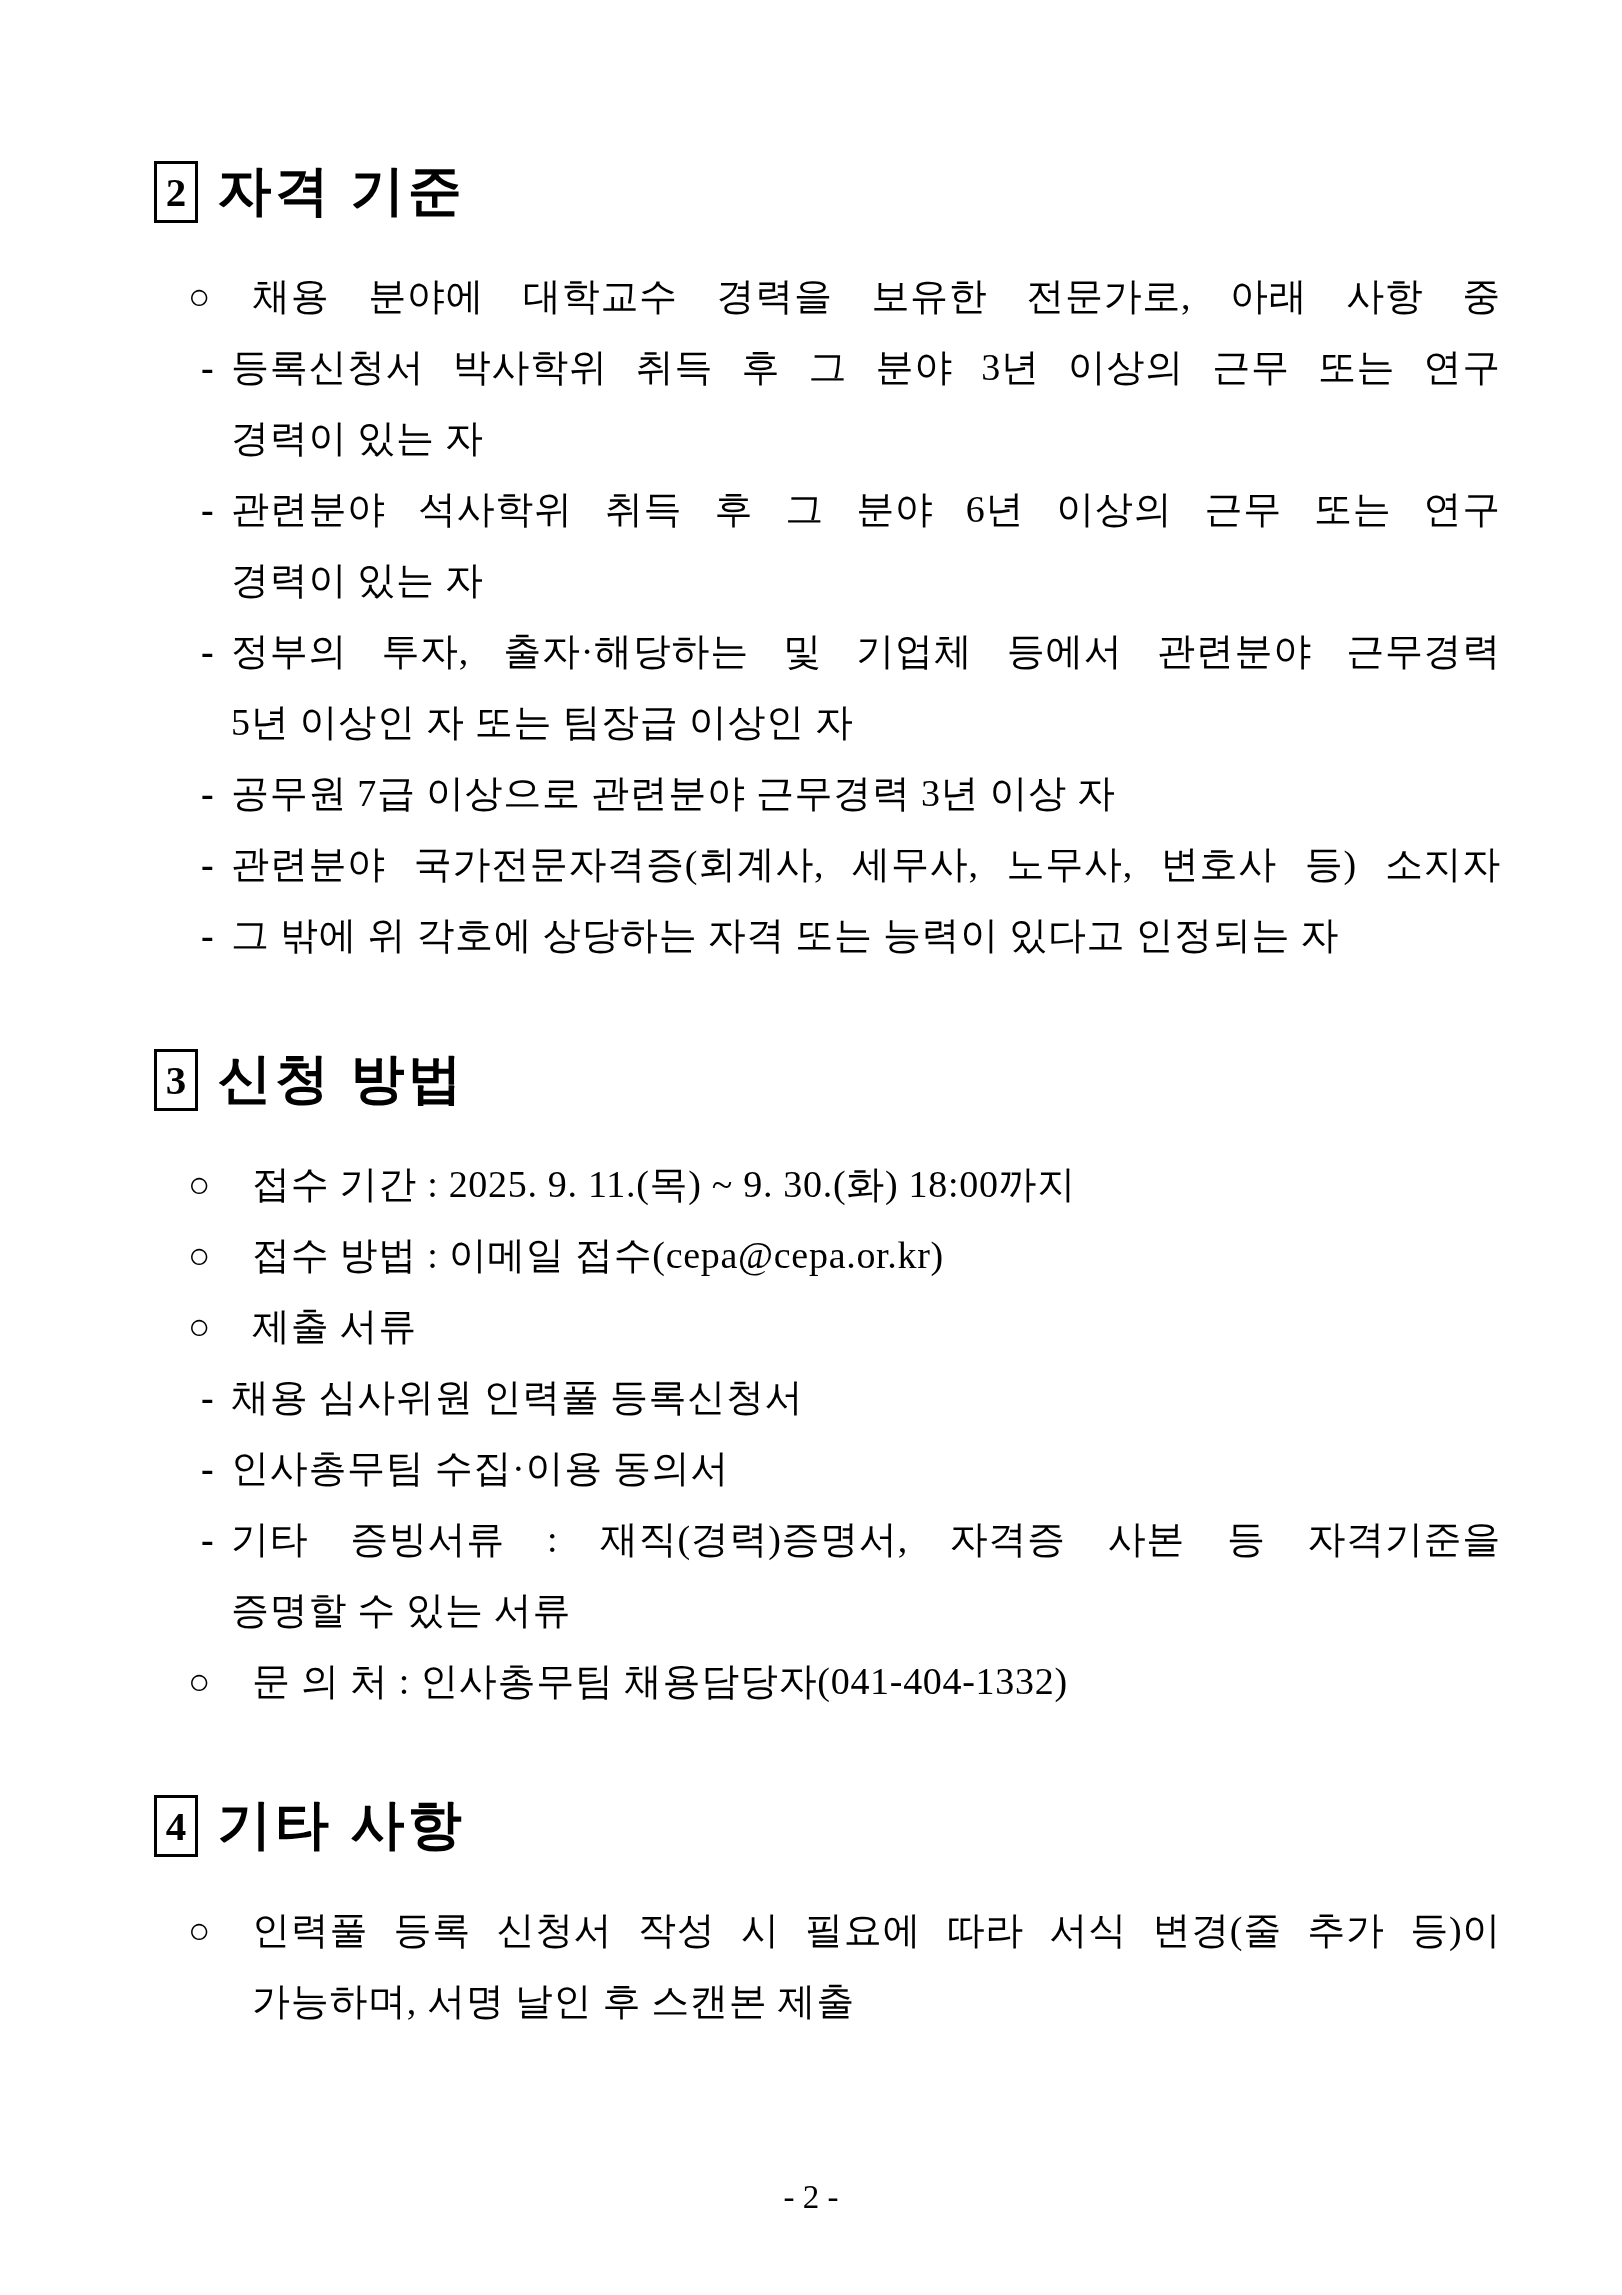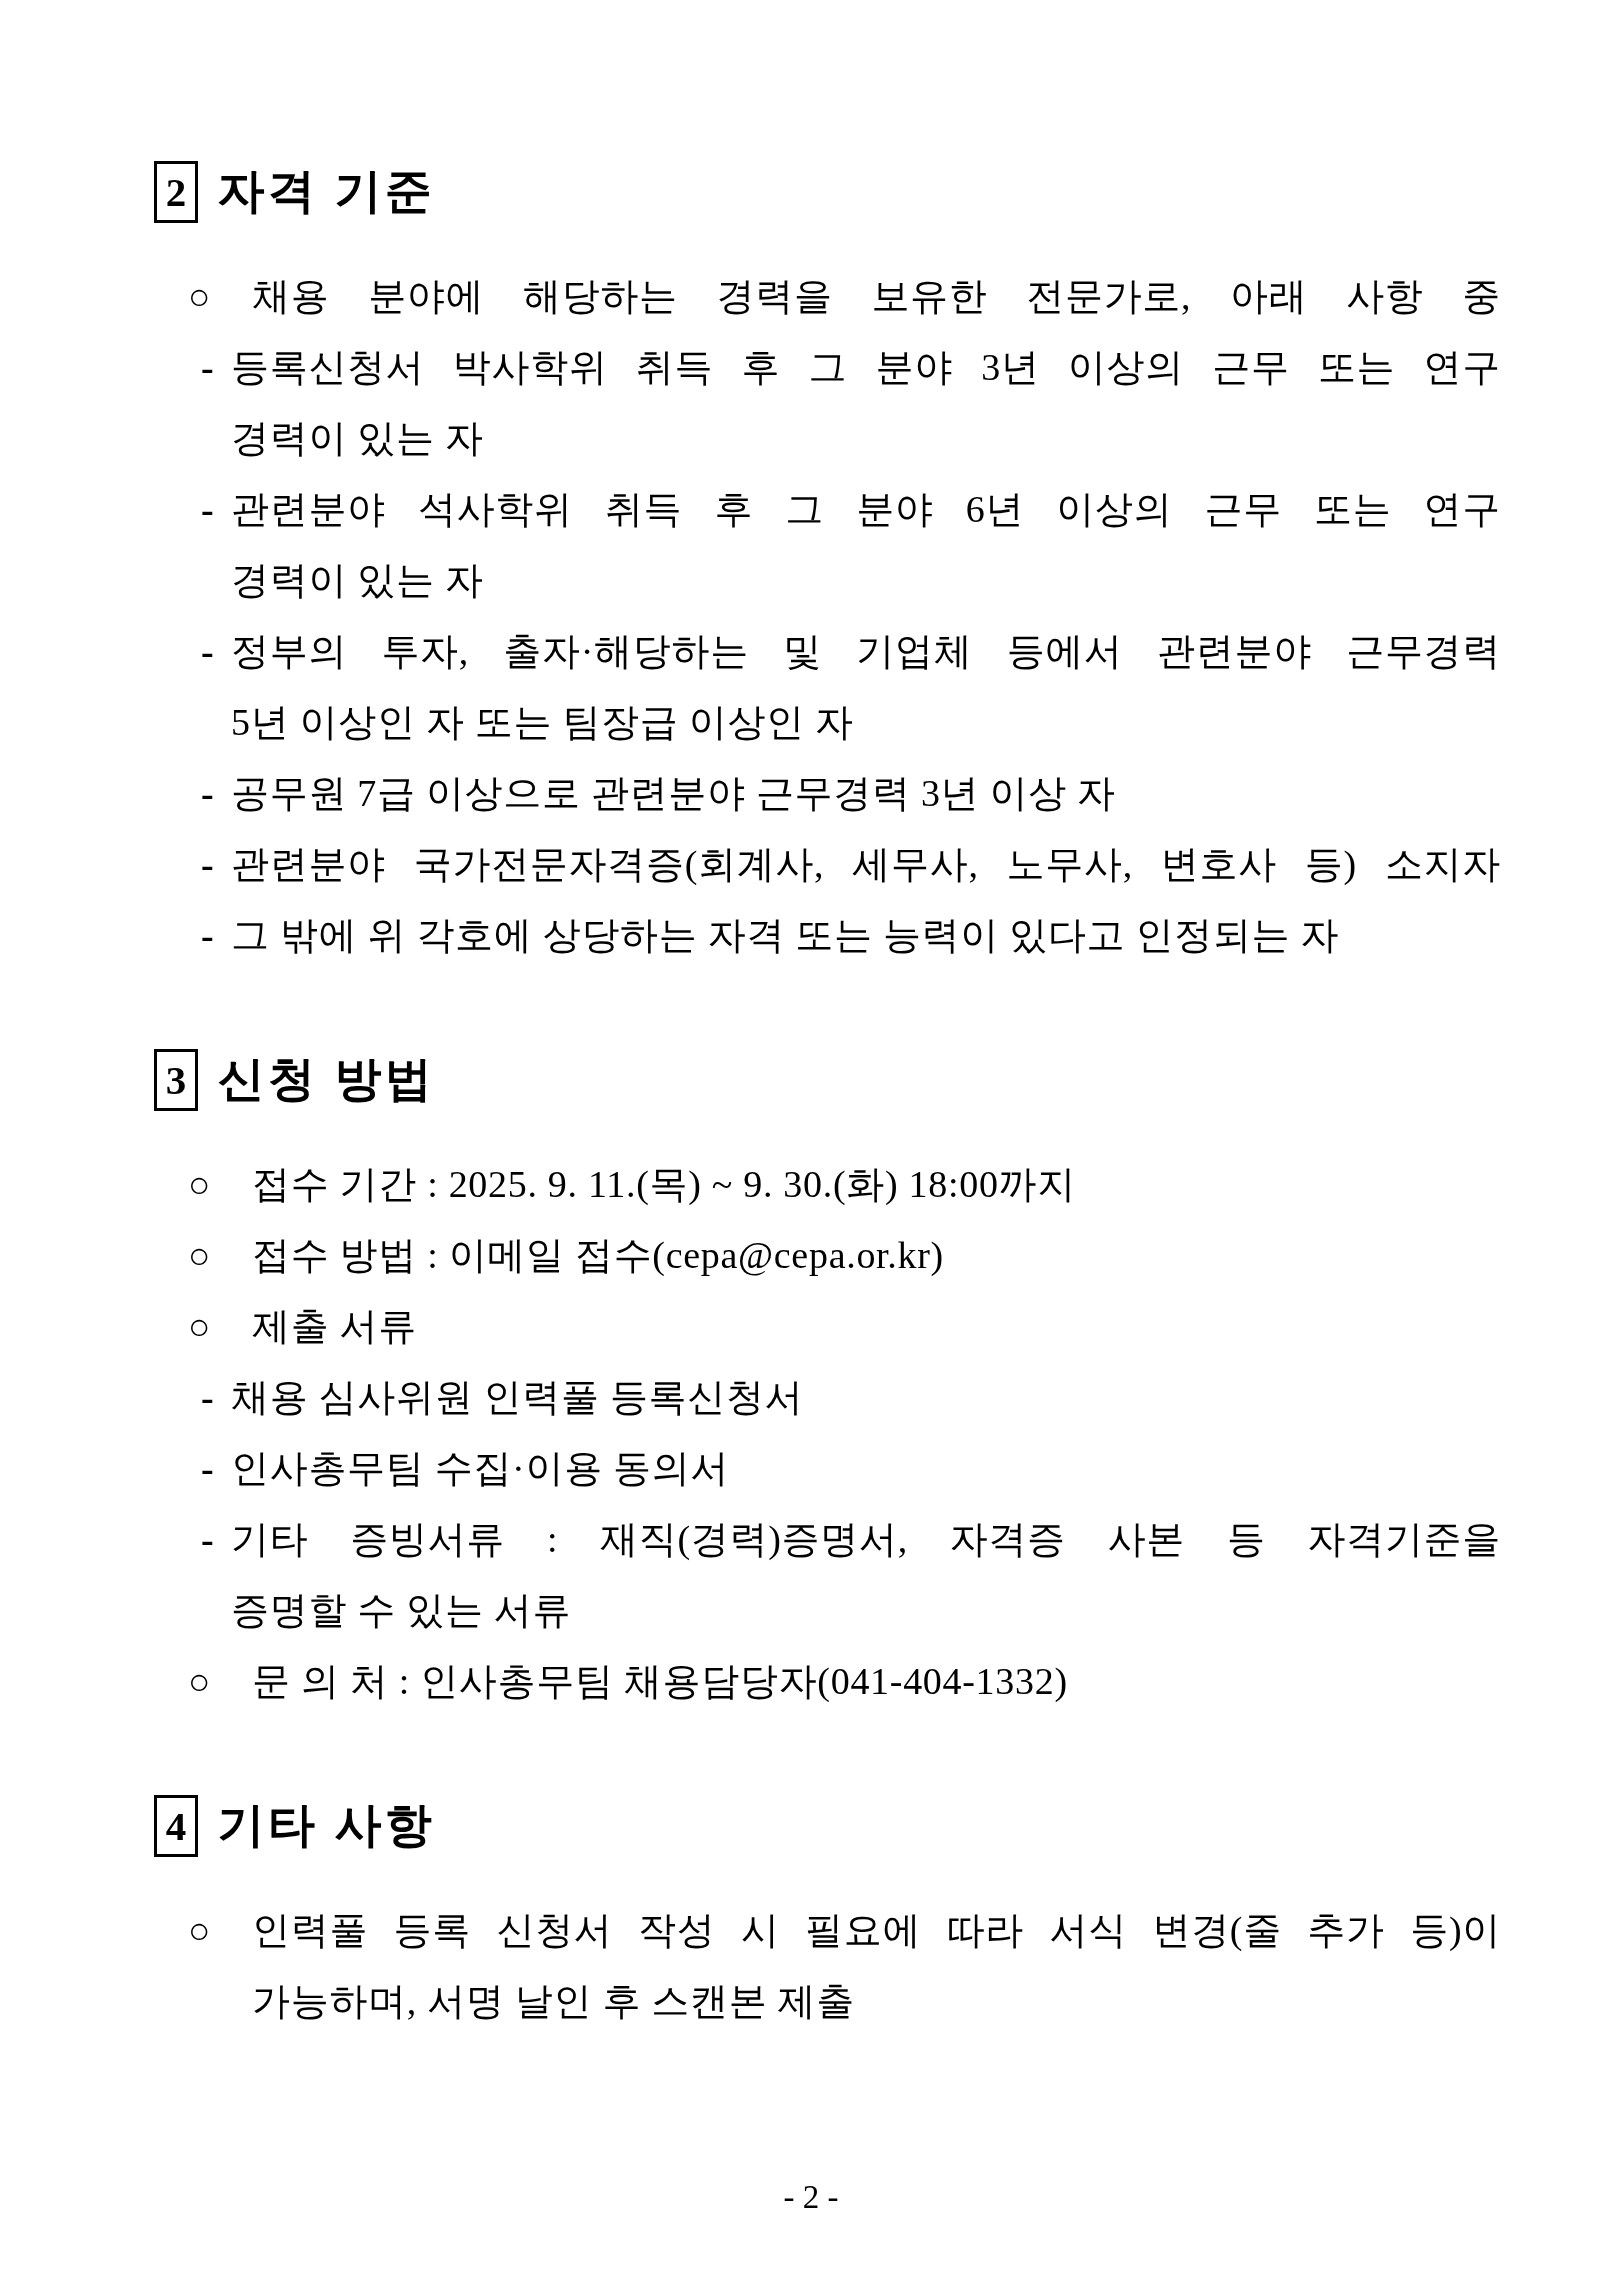--- a/index.html
+++ b/index.html
@@ -24,21 +24,21 @@
   }
   .numbox{
     display:flex;align-items:center;justify-content:center;
     width:38px;height:56px;
     border:3.3px solid #000;
     font-family:"Liberation Serif","DejaVu Serif",serif;
     font-size:41px;font-weight:700;
   }
   .sec-title{
     font-family:"Liberation Sans","DejaVu Sans",sans-serif;
-    font-weight:900;font-size:47px;letter-spacing:3.3px;
+    font-weight:900;font-size:54px;letter-spacing:3.3px;
   }
   .item{position:relative;word-break:keep-all;}
   .item .marker{
     position:absolute;top:0;
     font-size:37px;line-height:71px;
   }
   .item.o{padding-left:98px;}
   .item.o .marker{left:34px;}
   .item.d{padding-left:77px;}
   .item.d .marker{left:47px;font-weight:700;font-size:38px;}
@@ -65,21 +65,21 @@
   <div class="content">
 
     <section class="sec">
       <div class="sec-head">
         <span class="numbox">2</span>
         <span class="sec-title">자격 기준</span>
       </div>
 
       <div class="item o">
         <span class="marker">○</span>
-        <div class="line j">채용 분야에 해당하는 경력을 보유한 전문가로, 아래 사항 중</div>
+        <div class="line j">채용 분야에 대학교수 경력을 보유한 전문가로, 아래 사항 중</div>
       </div>
 
       <div class="item d">
         <span class="marker">-</span>
         <div class="line j">등록신청서 박사학위 취득 후 그 분야 3년 이상의 근무 또는 연구</div>
         <div class="line">경력이 있는 자</div>
       </div>
 
       <div class="item d">
         <span class="marker">-</span>

